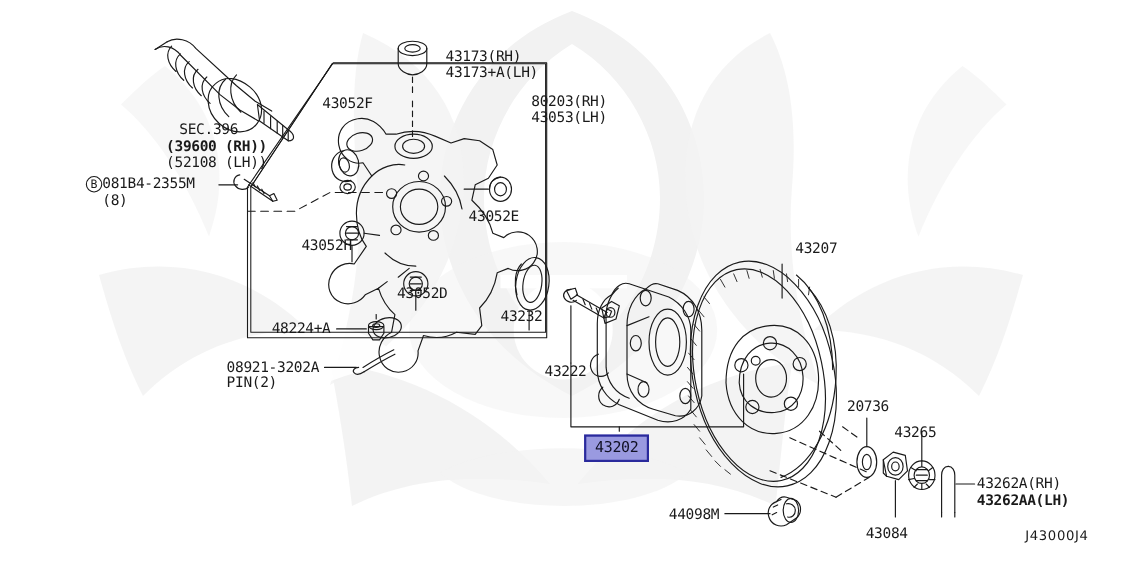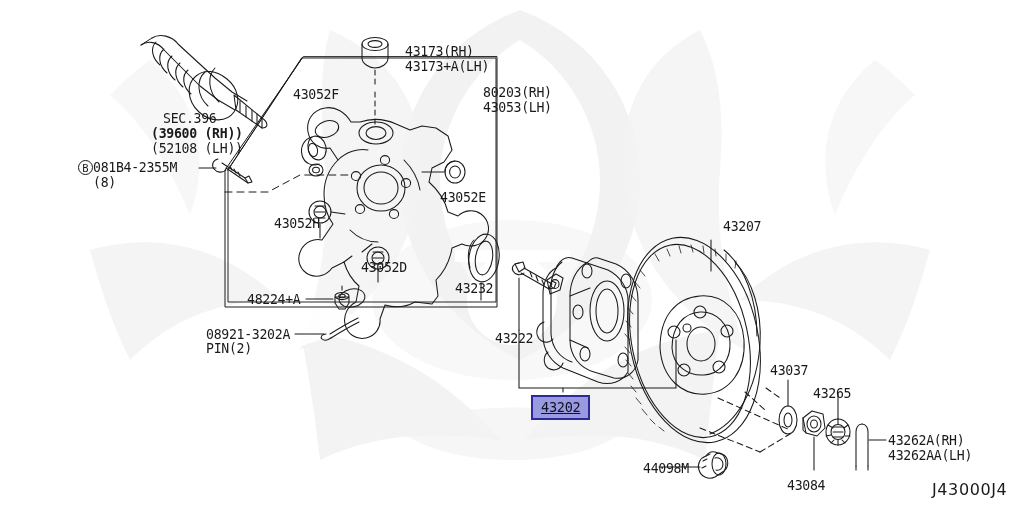--- a/index.html
+++ b/index.html
@@ -44,26 +44,25 @@
     position: absolute;
     background: #9a9ae0;
     border: 2px solid #2a2a9c;
     color: #111125;
     font-family: "DejaVu Sans Mono", monospace;
     font-size: 13.6px;
     letter-spacing: -0.3px;
     padding: 2px 8px 3px 8px;
     line-height: 16px;
     box-sizing: border-box;
-    text-decoration: underline;
   }
   #diagram-id {
     position: absolute;
     font-family: "DejaVu Sans", sans-serif;
-    font-size: 16px;
+    font-size: 12px;
     letter-spacing: 0.6px;
     color: #1a1a1a;
   }
   .circ-b {
     position: absolute;
     width: 15px;
     height: 15px;
     border: 1.3px solid #1a1a1a;
     border-radius: 50%;
     font-family: "DejaVu Sans Mono", monospace;
@@ -381,40 +380,40 @@
     <div class="lbl" style="left:93px; top:175px;">(8)</div>
 
     <div class="lbl" style="left:293px; top:87px;">43052F</div>
 
     <div class="lbl" style="left:405px; top:44px;">43173(RH)</div>
     <div class="lbl" style="left:405px; top:59px;">43173+A(LH)</div>
 
     <div class="lbl" style="left:483px; top:85px;">80203(RH)</div>
     <div class="lbl" style="left:483px; top:100px;">43053(LH)</div>
 
-    <div class="lbl" style="left:440px; top:190px;text-align:right;">43052E</div>
+    <div class="lbl" style="left:426px; top:190px;text-align:right;">43052E</div>
     <div class="lbl" style="left:274px; top:216px;">43052H</div>
     <div class="lbl" style="left:361px; top:260px;">43052D</div>
 
     <div class="lbl" style="left:247px; top:292px;">48224+A</div>
 
     <div class="lbl" style="left:206px; top:327px;">08921-3202A</div>
     <div class="lbl" style="left:206px; top:341px;">PIN(2)</div>
 
     <div class="lbl" style="left:455px; top:281px;">43232</div>
     <div class="lbl" style="left:495px; top:331px;">43222</div>
 
     <div class="highlight-box" style="left:531px; top:395px;">43202</div>
 
     <div class="lbl" style="left:691px; top:219px;margin-left:32px;">43207</div>
-    <div class="lbl" style="left:770px; top:363px;">43037</div>
+    <div class="lbl" style="left:770px; top:363px;">20736</div>
     <div class="lbl" style="left:813px; top:386px;">43265</div>
     <div class="lbl" style="left:787px; top:478px;">43084</div>
 
     <div class="lbl" style="left:888px; top:433px;">43262A(RH)</div>
-    <div class="lbl" style="left:888px; top:448px;">43262AA(LH)</div>
-
-    <div class="lbl" style="left:608px; top:461px;margin-left:35px;">44098M</div>
+    <div class="lbl" style="left:888px; top:448px;font-weight:bold;">43262AA(LH)</div>
+
+    <div class="lbl" style="left:608px; top:461px;">44098M</div>
 
     <div id="diagram-id" style="left:932px; top:480px;">J43000J4</div>
   </div>
 
 </div>
 
 </body></html>

